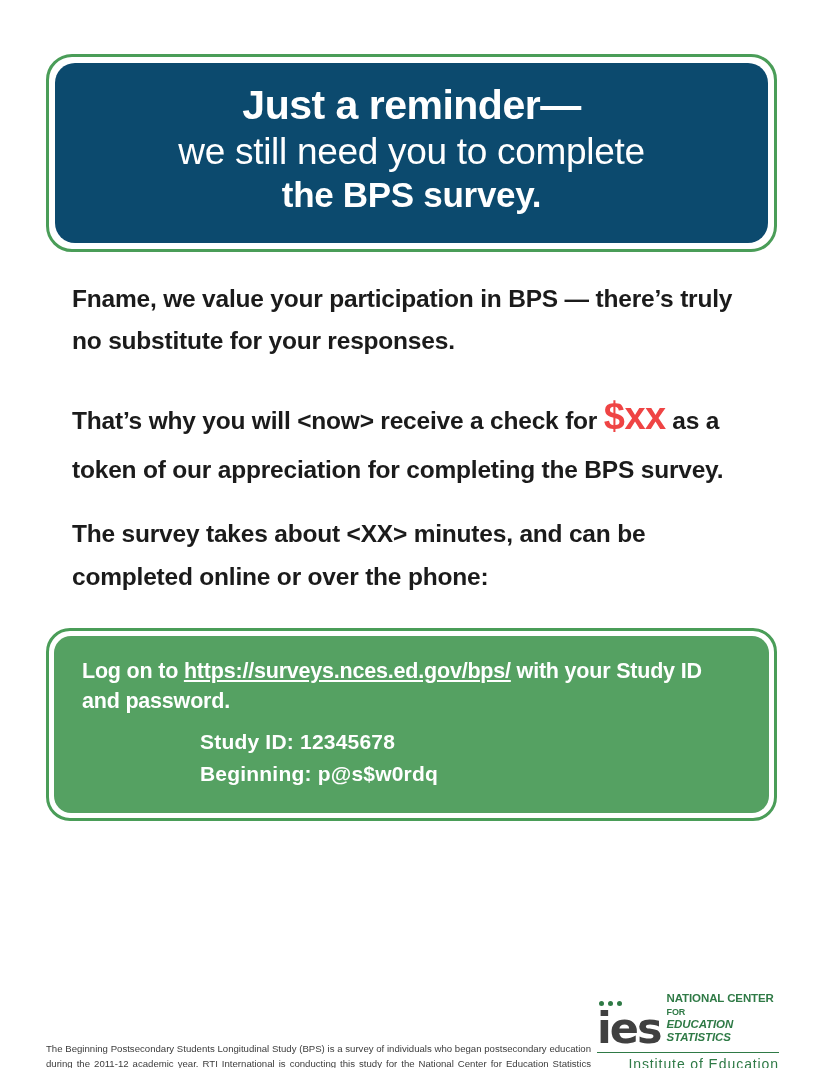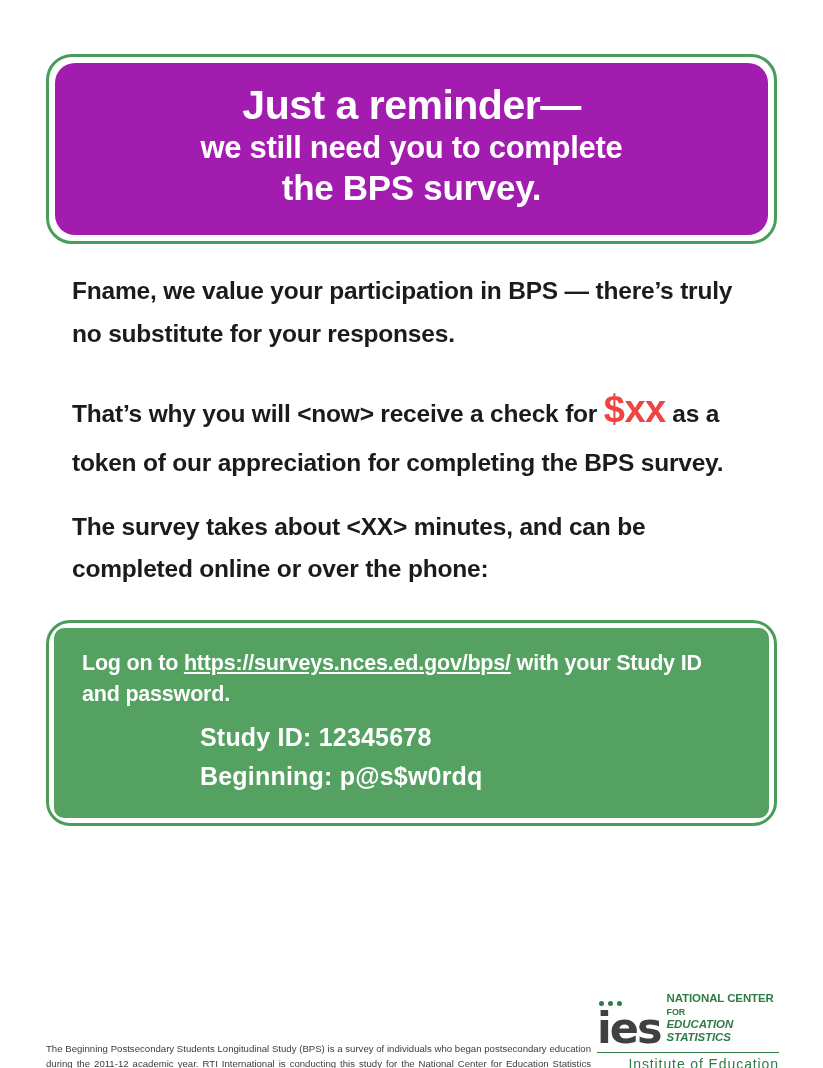--- a/index.html
+++ b/index.html
@@ -25,35 +25,35 @@
 
   
   .banner-outer {
     margin-top: 54px;
     border: 3px solid #4a9d58;
     border-radius: 26px;
     padding: 6px;
     background: #ffffff;
   }
   .banner-inner {
-    background: #a21caf;
+    background: #0c4a6e;
     border-radius: 20px;
     padding: 20px 30px 26px 30px;
     text-align: center;
     color: #ffffff;
   }
   .banner-line1 {
     font-size: 41px;
     font-weight: bold;
     line-height: 1.12;
     letter-spacing: -0.5px;
   }
   .banner-line2 {
-    font-size: 31px;
-    font-weight: bold;
+    font-size: 37px;
+    font-weight: normal;
     line-height: 1.22;
     letter-spacing: -0.3px;
   }
   .banner-line3 {
     font-size: 35px;
     font-weight: bold;
     line-height: 1.22;
     letter-spacing: -0.3px;
   }
 
@@ -82,40 +82,40 @@
   
   .box-outer {
     margin-top: 30px;
     border: 3px solid #4a9d58;
     border-radius: 24px;
     padding: 5px;
     background: #ffffff;
   }
   .box-inner {
     background: #55a162;
-    border-radius: 10px;
+    border-radius: 17px;
     padding: 20px 28px 22px 28px;
     color: #ffffff;
   }
   .box-line {
     font-size: 21.5px;
     font-weight: bold;
     line-height: 1.42;
     letter-spacing: -0.2px;
   }
   .box-url {
     color: #ffffff;
     text-decoration: underline;
   }
   .creds {
     margin-top: 9px;
     padding-left: 118px;
   }
   .cred-row {
-    font-size: 25px;
+    font-size: 21px;
     font-weight: bold;
     line-height: 1.56;
     letter-spacing: 0.2px;
   }
   .box-call {
     margin-top: 13px;
   }
 
   
   .footer {

